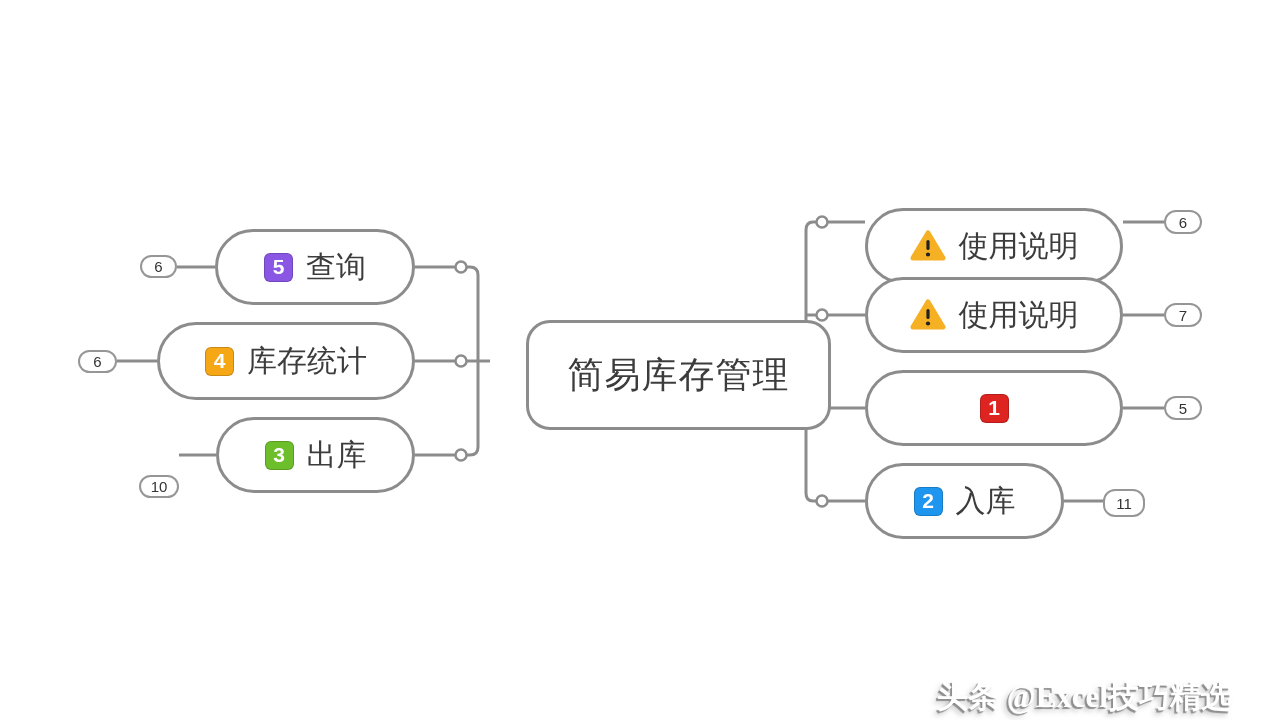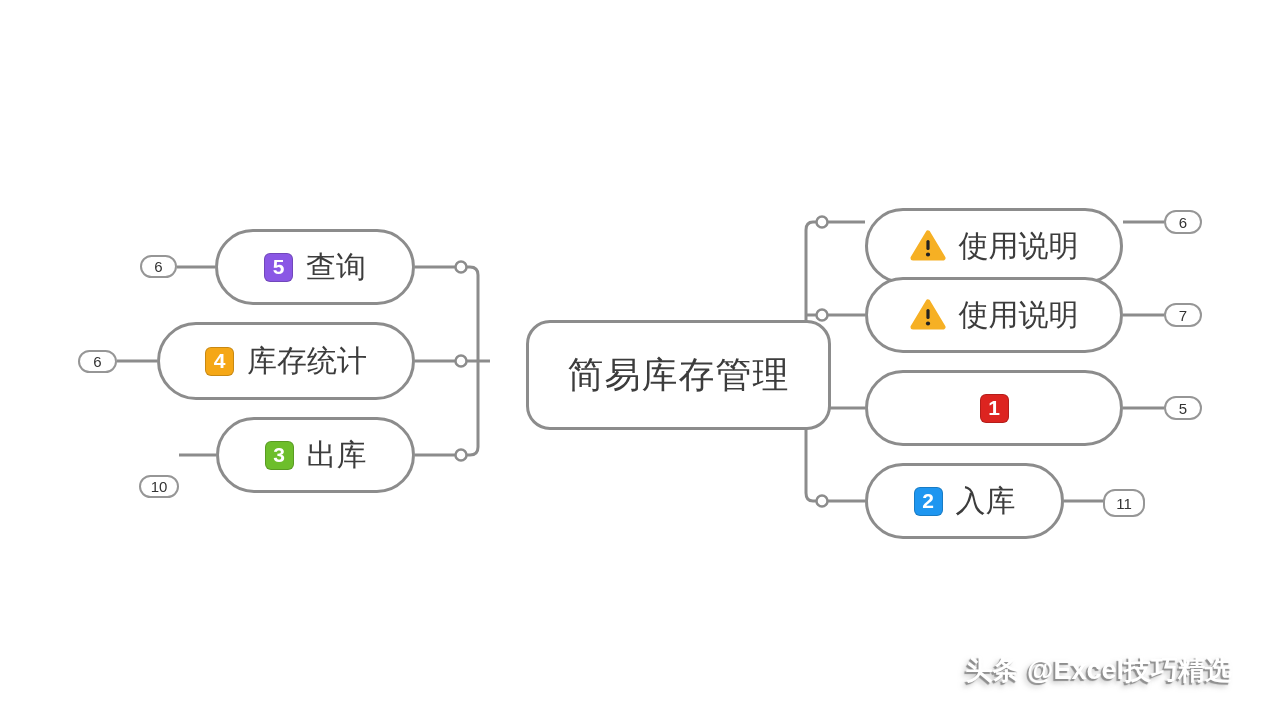--- a/index.html
+++ b/index.html
@@ -79,26 +79,27 @@
   .pill-l2 { left:78px;   top:350px; width:39px; height:23px; }
   .pill-l3 { left:139px;  top:443px; width:40px; height:23px;margin-top:32px; }
   .pill-r1 { left:1164px; top:210px; width:38px; height:24px; }
   .pill-r2 { left:1164px; top:303px; width:38px; height:24px; }
   .pill-r3 { left:1164px; top:396px; width:38px; height:24px; }
   .pill-r4 { left:1103px; top:489px; width:42px; height:28px; }
 
   
   .watermark {
     position:absolute;
-    right:48px; top:652px;
-    font-size:27px;
+    right:48px; top:676px;
+    font-size:31px;
     font-weight:bold;
     color:#ffffff;
     text-shadow:-2px 2px 1px #8e8e8e, -4px 4px 5px rgba(142,142,142,0.5);
     white-space:nowrap;
+    font-family:Liberation Serif, serif;
   }
 </style>
 </head>
 <body>
 
 <div class="canvas">
 
   <svg class="connectors" width="1280" height="720" viewBox="0 0 1280 720">
     <g fill="none" stroke="#8c8c8c" stroke-width="3">
 

